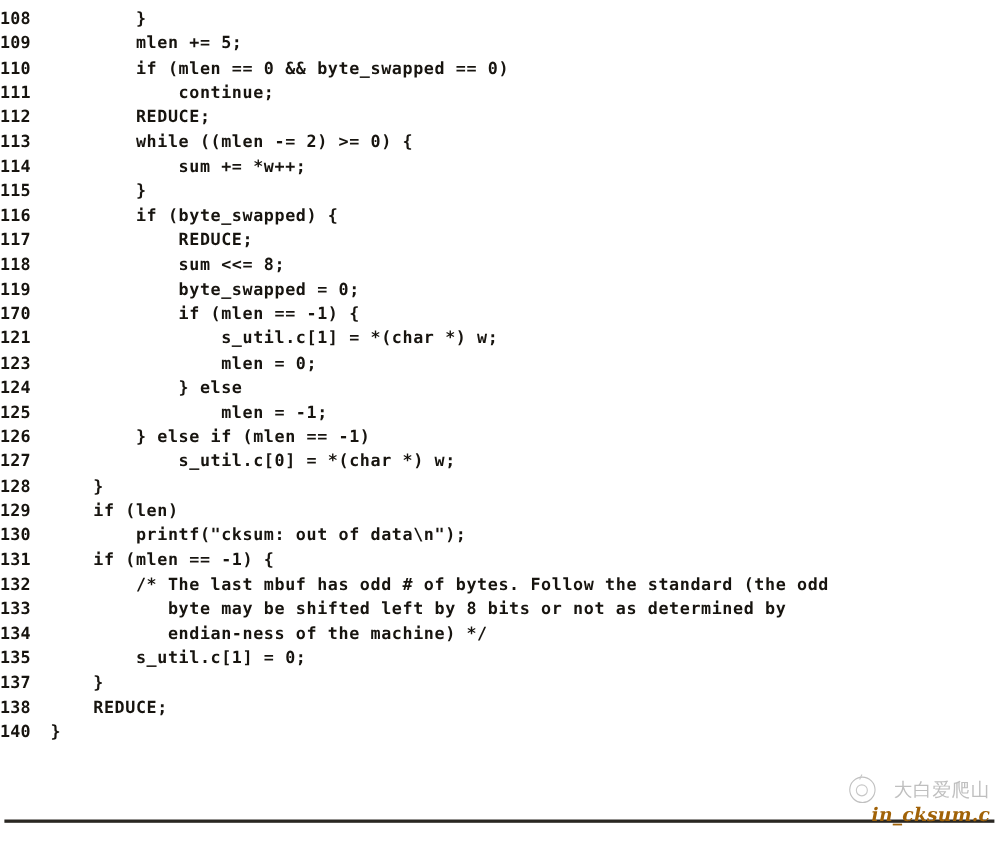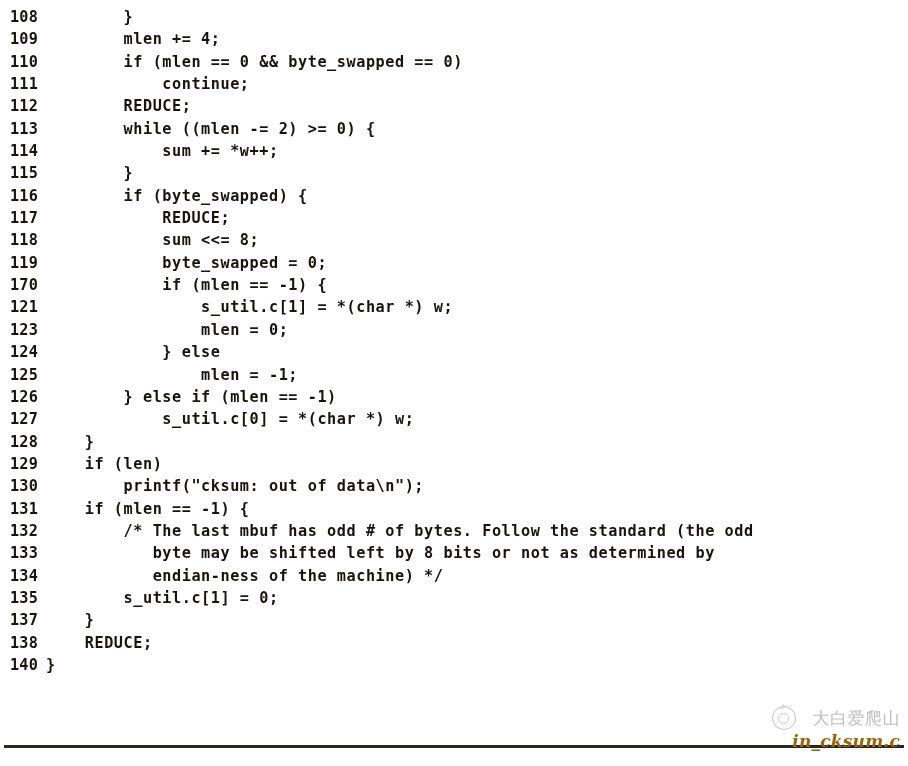--- a/index.html
+++ b/index.html
@@ -30,21 +30,20 @@
     line-height: 22.35px;
     white-space: pre;
     font-size: 15.2px;
     color: #15130f;
     letter-spacing: 0.2px;
   }
   .lineno {
     display: inline-block;
     width: 46px;
     text-align: left;
-    padding-left: 10px;
     box-sizing: border-box;
     font-size: 15.2px;
     color: #17140f;
     font-weight: 600;
   }
   .codetext {
     display: inline-block;
     font-size: 15.2px;
     white-space: pre;
     color: #17140f;
@@ -123,21 +122,21 @@
     color: #a16207;
     letter-spacing: 0.2px;
     white-space: nowrap;
   }
 </style>
 </head>
 <body>
 
 <div id="listing">
     <div class="code-line"><span class="lineno">108</span><span class="codetext">        }</span></div>
-    <div class="code-line"><span class="lineno">109</span><span class="codetext">        mlen += 4;</span></div>
+    <div class="code-line"><span class="lineno">109</span><span class="codetext">        mlen += 5;</span></div>
     <div class="code-line"><span class="lineno">110</span><span class="codetext">        if (mlen == 0 &amp;&amp; byte_swapped == 0)</span></div>
     <div class="code-line"><span class="lineno">111</span><span class="codetext">            continue;</span></div>
     <div class="code-line"><span class="lineno">112</span><span class="codetext">        REDUCE;</span></div>
     <div class="code-line"><span class="lineno">113</span><span class="codetext">        while ((mlen -= 2) &gt;= 0) {</span></div>
     <div class="code-line"><span class="lineno">114</span><span class="codetext">            sum += *w++;</span></div>
     <div class="code-line"><span class="lineno">115</span><span class="codetext">        }</span></div>
     <div class="code-line"><span class="lineno">116</span><span class="codetext">        if (byte_swapped) {</span></div>
     <div class="code-line"><span class="lineno">117</span><span class="codetext">            REDUCE;</span></div>
     <div class="code-line"><span class="lineno">118</span><span class="codetext">            sum &lt;&lt;= 8;</span></div>
     <div class="code-line"><span class="lineno">119</span><span class="codetext">            byte_swapped = 0;</span></div>

